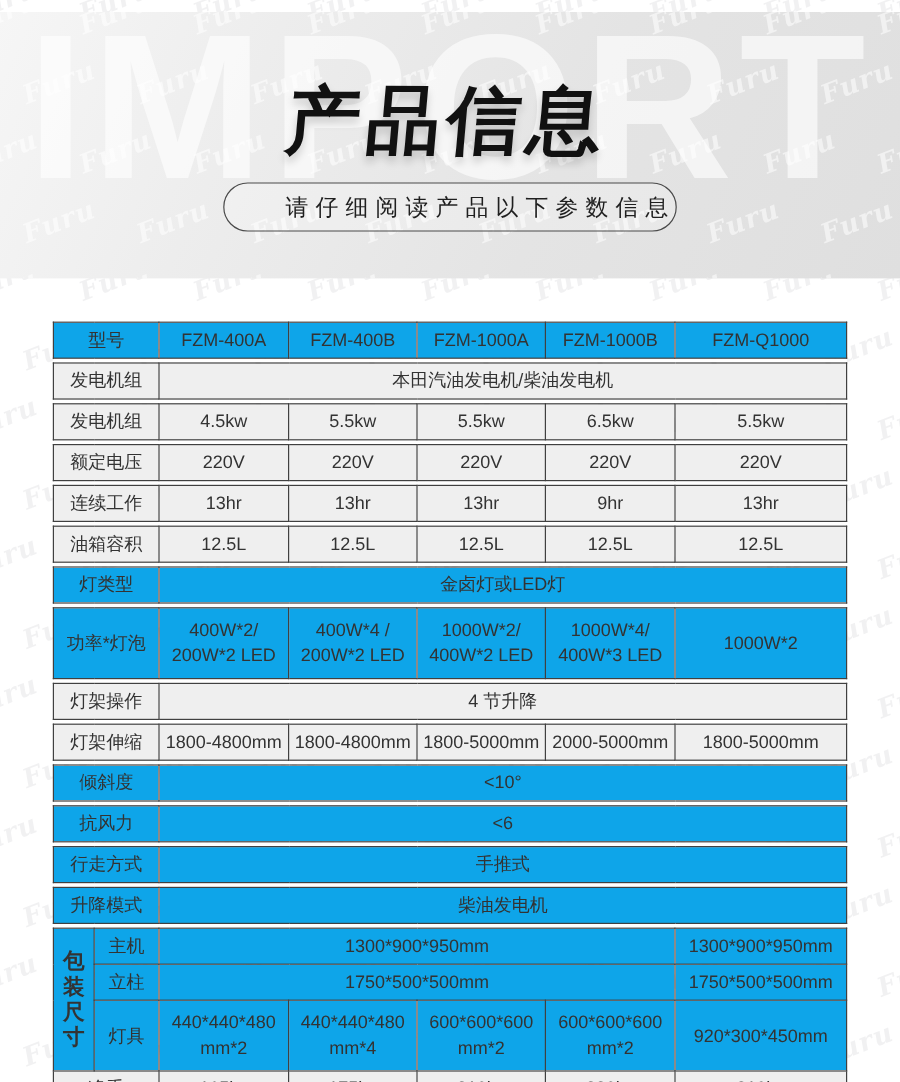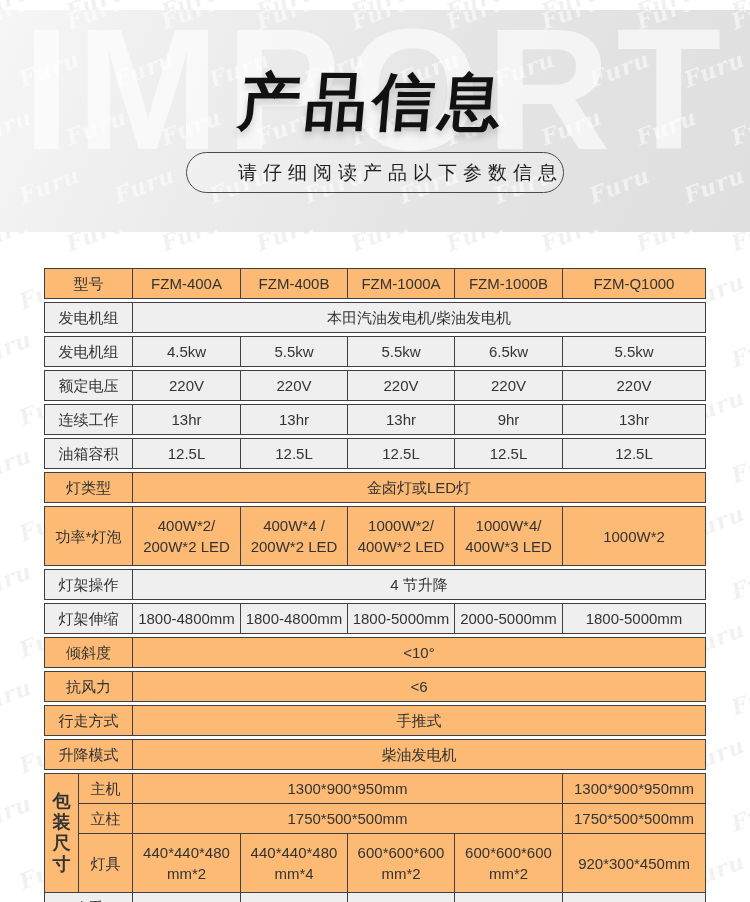--- a/index.html
+++ b/index.html
@@ -41,21 +41,21 @@
   .table-wrap{position:relative;margin-top:36px;}
   table.spec{
     width:661px;margin:0 auto;border-collapse:collapse;table-layout:fixed;
     font-size:15px;color:#333;position:relative;z-index:2;
   }
   table.spec td{
     border:1px solid #404040;text-align:center;vertical-align:middle;
     padding:4px 3px;line-height:21px;white-space:pre-line;word-break:break-all;
     overflow:hidden;
   }
-  tr.white td{background:#fdba74;}
+  tr.white td{background:#0ea5e9;}
   tr.gray td{background:#efefef;}
   td.vlabel{line-height:18px;padding:2px 1px;font-size:18px;font-weight:bold;}
   td.spacer{border:none !important;background:#ffffff !important;height:3px;padding:0 !important;line-height:3px;font-size:0;}
   tr.tall td{height:50px;}
 </style>
 </head>
 <body>
 
 <div class="wm-layer" id="body-wm">
     <span style="left: -30px; top: -12px;">Furu</span>

